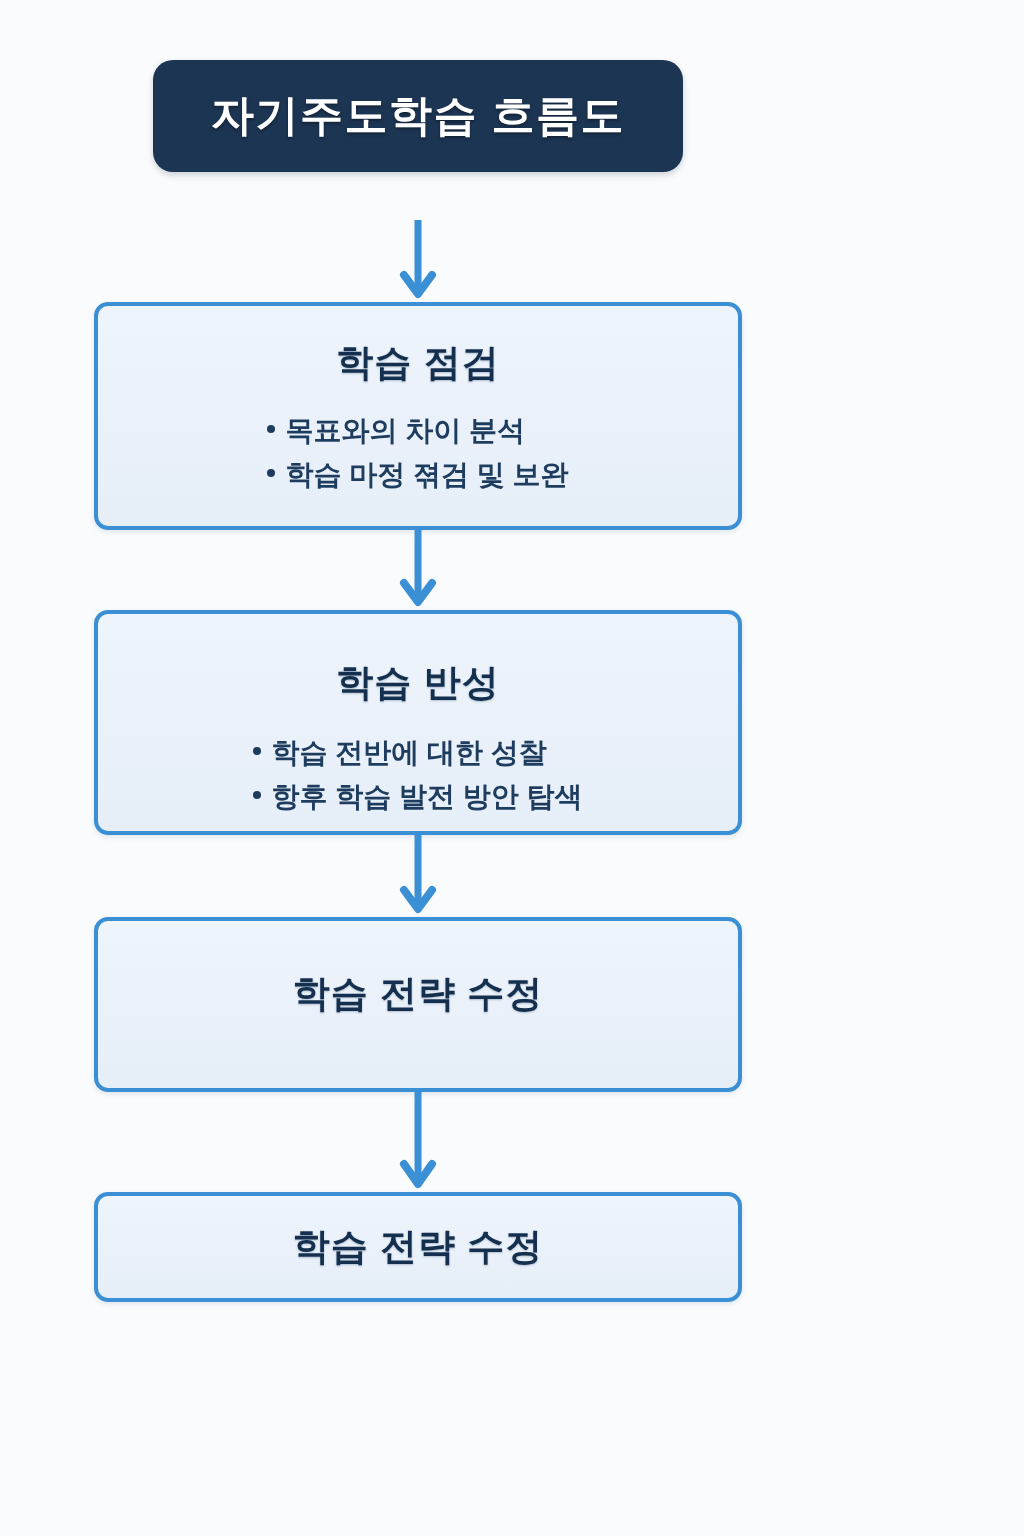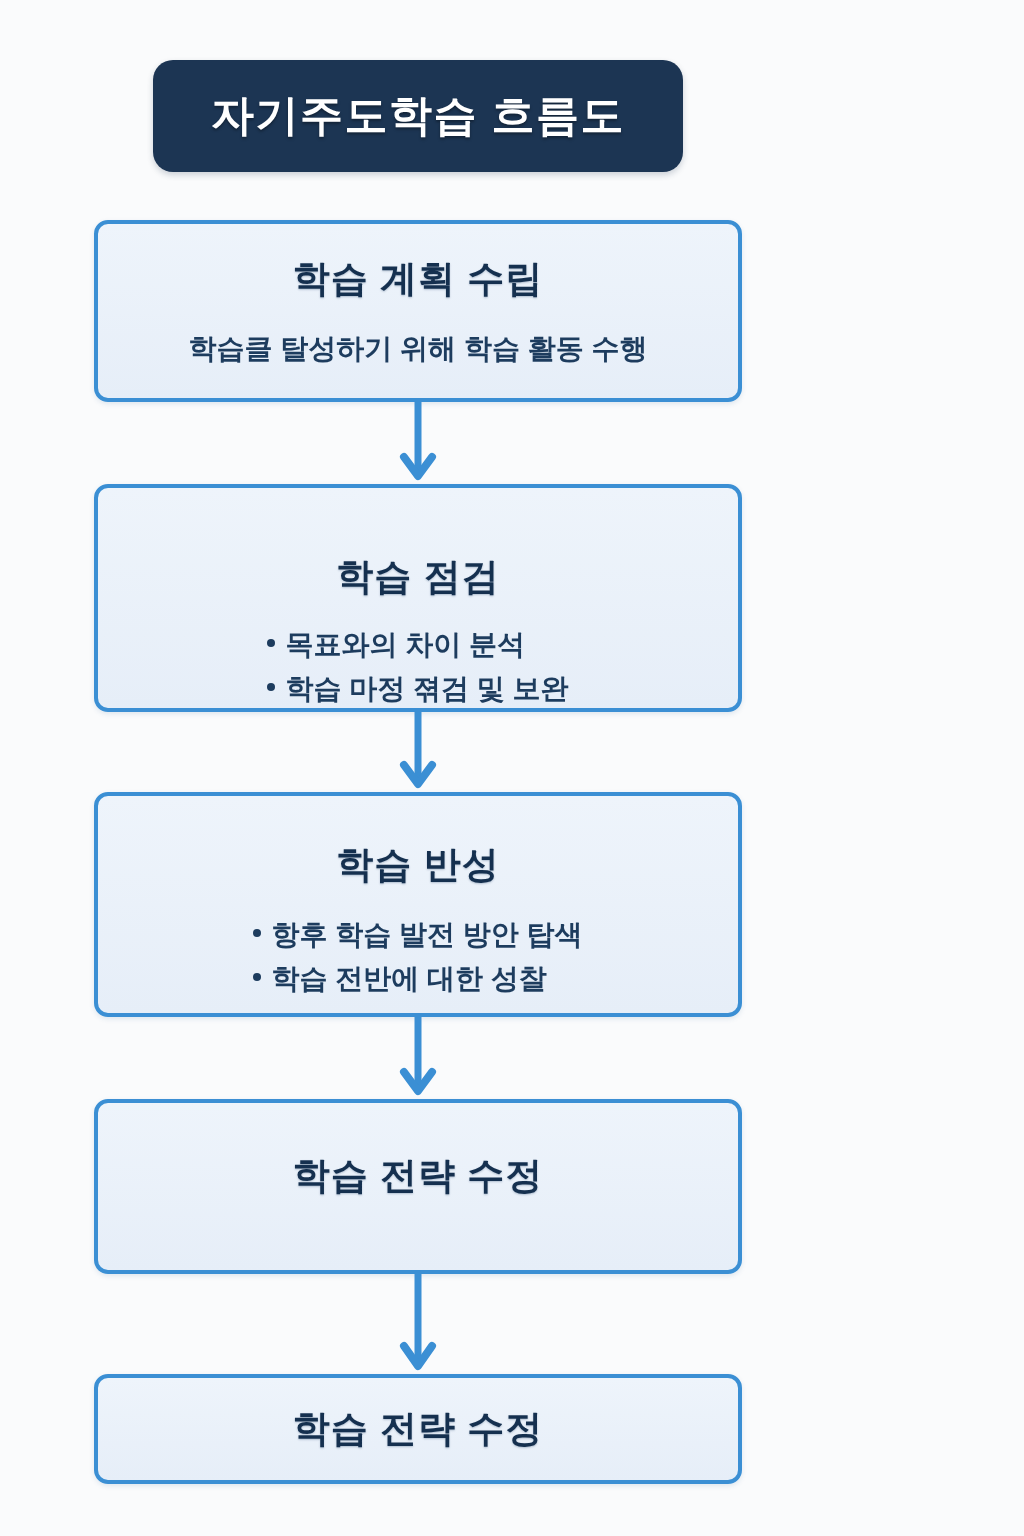--- a/index.html
+++ b/index.html
@@ -62,21 +62,21 @@
     background: linear-gradient(180deg, #eef4fb 0%, #e6eef8 100%);
     border: 4px solid #3b8fd4;
     border-radius: 14px;
     display: flex;
     flex-direction: column;
     align-items: center;
     justify-content: center;
     box-shadow: 0 2px 5px rgba(40, 90, 150, 0.13);
   }
   .step-box.size-1 { height: 182px; }
-  .step-box.size-2 { height: 228px; justify-content: flex-end; }
+  .step-box.size-2 { height: 228px; }
   .step-box.size-3 { height: 225px; }
   .step-box.size-4 { height: 175px; }
   .step-box.size-5 { height: 110px; }
 
   .step-title {
     color: #15304f;
     font-size: 37px;
     font-weight: bold;
     letter-spacing: 1px;
     text-shadow: 0 1px 2px rgba(30, 60, 100, 0.28);
@@ -132,29 +132,20 @@
 <body>
 
 <div class="page">
 
   <div class="title-banner">
     <span class="title-text">자기주도학습 흐름도</span>
   </div>
 
   <div class="flow">
 
-    <div class="step-box size-1">
-      <span class="step-title">학습 계획 수립</span>
-      <div class="step-lines centered">
-        <div class="step-line plain">
-
-          <span>학습클 탈성하기 위해 학습 활동 수행</span>
-        </div>
-      </div>
-    </div>
 
     <div class="arrow gap-1">
       <svg width="40" height="82" viewBox="0 0 40 82" aria-hidden="true">
         <line x1="20" y1="0" x2="20" y2="72" stroke="#3b8fd4" stroke-width="7"></line>
         <polyline points="6,55 20,74 34,55" fill="none" stroke="#3b8fd4" stroke-width="8" stroke-linecap="round" stroke-linejoin="round"></polyline>
       </svg>
     </div>
 
     <div class="step-box size-2">
       <span class="step-title">학습 점검</span>
@@ -175,25 +166,25 @@
         <line x1="20" y1="0" x2="20" y2="70" stroke="#3b8fd4" stroke-width="7"></line>
         <polyline points="6,53 20,72 34,53" fill="none" stroke="#3b8fd4" stroke-width="8" stroke-linecap="round" stroke-linejoin="round"></polyline>
       </svg>
     </div>
 
     <div class="step-box size-3">
       <span class="step-title">학습 반성</span>
       <div class="step-lines">
         <div class="step-line">
           <span class="bullet-dot"></span>
+          <span>학습 전반에 대한 성찰</span>
+        </div>
+        <div class="step-line">
+          <span class="bullet-dot"></span>
           <span>항후 학습 발전 방안 탑색</span>
-        </div>
-        <div class="step-line">
-          <span class="bullet-dot"></span>
-          <span>학습 전반에 대한 성찰</span>
         </div>
       </div>
     </div>
 
     <div class="arrow gap-3">
       <svg width="40" height="82" viewBox="0 0 40 82" aria-hidden="true">
         <line x1="20" y1="0" x2="20" y2="72" stroke="#3b8fd4" stroke-width="7"></line>
         <polyline points="6,55 20,74 34,55" fill="none" stroke="#3b8fd4" stroke-width="8" stroke-linecap="round" stroke-linejoin="round"></polyline>
       </svg>
     </div>

